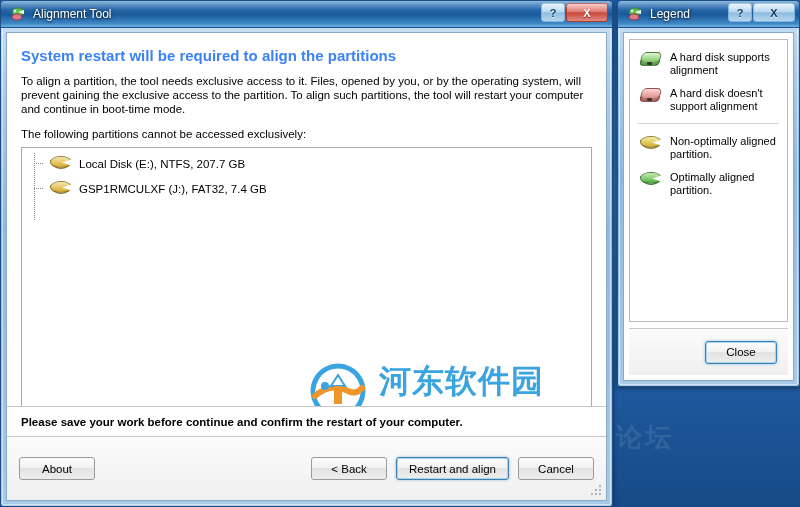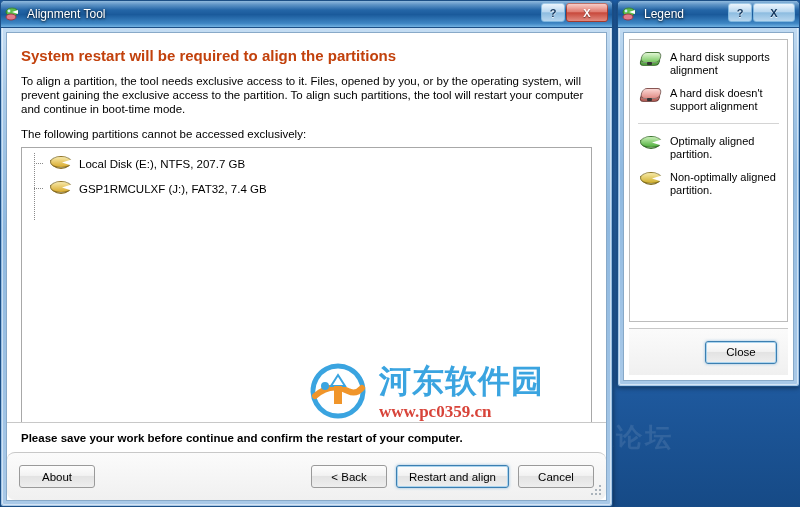--- a/index.html
+++ b/index.html
@@ -60,21 +60,21 @@
     inset: 1px;
     border: 1px solid rgba(255,255,255,0.5);
     border-radius: 4px 4px 2px 2px;
     pointer-events: none;
   }
   .titlebar {
     position: relative;
     height: 26px;
     display: flex;
     align-items: center;
-    padding-left: 4px;
+    padding-left: 10px;
     background: linear-gradient(180deg,
         #4a8ec9 0%, #2f74b5 14%, #1d5d9e 48%,
         #1a5a9b 52%, #3e86c4 86%, #72b2e2 100%);
     border-radius: 4px 4px 0 0;
     border-bottom: 1px solid #1c4f86;
   }
   .titlebar::after {
     content:"";
     position:absolute; left:0; right:0; top:0; height:9px;
     background: linear-gradient(180deg, rgba(255,255,255,.38), rgba(255,255,255,0));
@@ -136,21 +136,21 @@
   #main-window { left: 0; top: 0; width: 613px; height: 507px; }
   #main-client { background:#ffffff; display:flex; flex-direction:column; }
 
   #main-body {
     flex: 1;
     position: relative;
     padding: 12px 14px 0 14px;
     overflow: hidden;
   }
   .heading {
-    color: #c2410c;
+    color: #3b82f6;
     font-size: 15px;
     font-weight: bold;
     margin: 2px 0 10px 0;
     font-family: "Liberation Sans", sans-serif;
   }
   .para {
     font-size: 11.5px;
     line-height: 14px;
     color: #000;
     margin-bottom: 12px;
@@ -303,22 +303,21 @@
     font-size: 11.5px;
     font-weight: bold;
   }
   #main-buttons {
     position: relative;
     border-top: 1px solid #c8c8c8;
     background: linear-gradient(180deg,#fbfbfb,#f0f0f0);
     height: 47px;
     display: flex;
     align-items: center;
-    padding: 0 12px;
-    border-radius: 8px;
+    padding: 8px 12px;
   }
   .btn {
     min-width: 76px;
     height: 23px;
     padding: 0 12px;
     font-size: 11.5px;
     font-family: "Liberation Sans", sans-serif;
     color: #000;
     background: linear-gradient(180deg,#fdfdfd 0%, #f2f2f2 45%, #e3e3e3 50%, #eeeeee 100%);
     border: 1px solid #9a9a9a;
@@ -532,38 +531,38 @@
               <span class="led"></span>
           </span>
         </span>
         <span class="legend-text">A hard disk doesn't support alignment</span>
       </div>
 
       <div class="legend-sep"></div>
 
       <div class="legend-row">
         <span class="legend-icon-wrap">
+          <span class="disc yellow">
+            <span class="side"></span>
+              <span class="top"></span>
+              <span class="wedge"></span>
+          </span>
+        </span>
+        <span class="legend-text">Non-optimally aligned partition.</span>
+      </div>
+
+      <div class="legend-row">
+        <span class="legend-icon-wrap">
           <span class="disc green">
             <span class="side"></span>
               <span class="top"></span>
               <span class="wedge"></span>
           </span>
         </span>
         <span class="legend-text">Optimally aligned partition.</span>
-      </div>
-
-      <div class="legend-row">
-        <span class="legend-icon-wrap">
-          <span class="disc yellow">
-            <span class="side"></span>
-              <span class="top"></span>
-              <span class="wedge"></span>
-          </span>
-        </span>
-        <span class="legend-text">Non-optimally aligned partition.</span>
       </div>
 
 
     </div>
 
     <div id="legend-footer">
       <div class="btn default">Close</div>
     </div>
   </div>
 </div>

